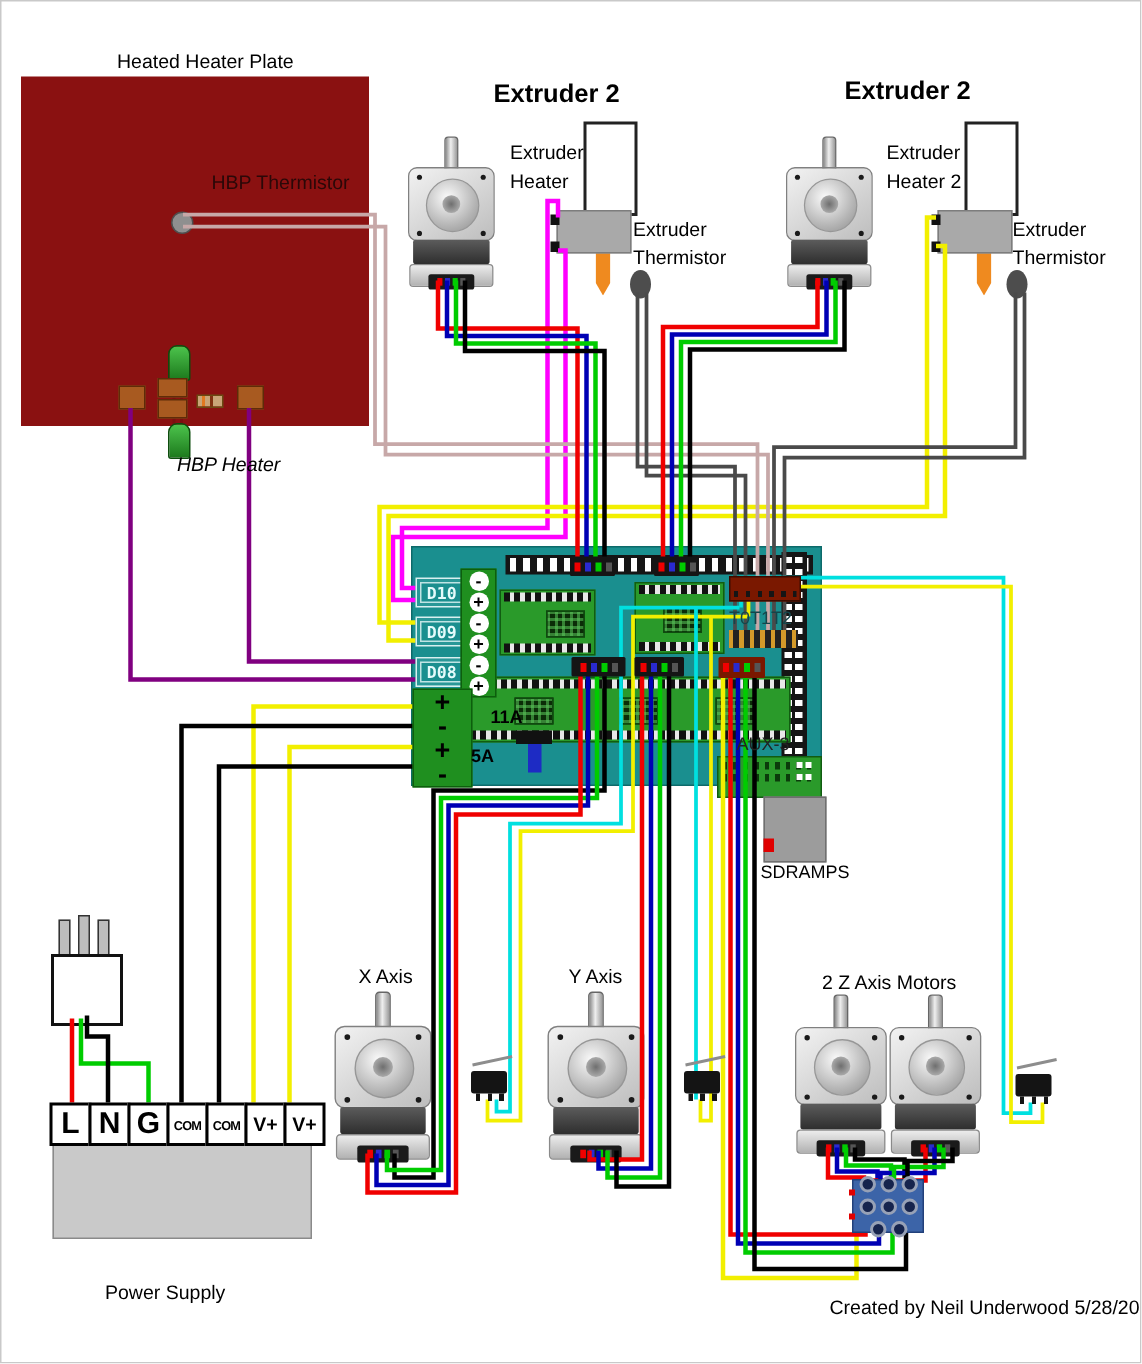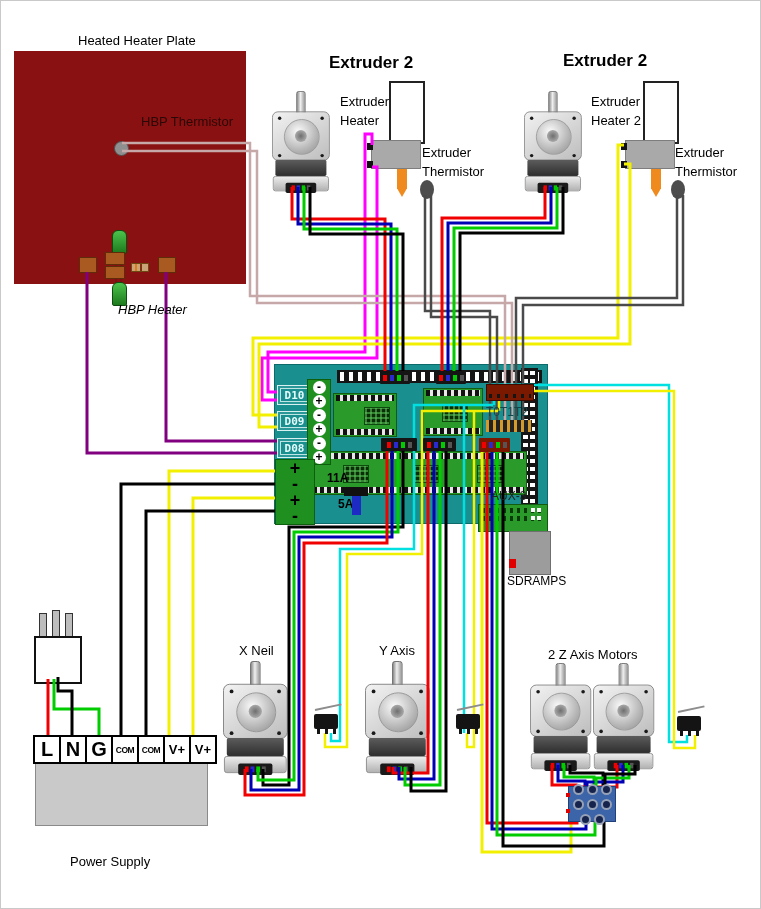--- a/index.html
+++ b/index.html
@@ -435,21 +435,21 @@
       <div class="circ"><span>-</span></div>
       <div class="circ"><span>+</span></div>
     </div>
     <div class="pwrblock">
       <span>+</span>
       <span>-</span>
       <span>+</span>
       <span>-</span>
     </div>
     <div class="ampl" style="left:326px;top:470px;">11A</div>
-    <div class="ampl" style="left:313px;top:496px;padding-left:24px;">5A</div>
+    <div class="ampl" style="left:313px;top:496px;">5A</div>
     <div class="tcomp-bar"></div>
     <div class="tcomp-stub"></div>
 
     <div class="lbl" style="left:485px;top:403px;font-size:12px;color:#14454a;">T0T1T2</div>
     <div class="lbl" style="left:490px;top:487px;font-size:12px;color:#222;">AUX-3</div>
     <div class="sdcard"></div>
     <div class="sdred"></div>
     <div class="lbl" style="left:506px;top:572px;font-size:12px;">SDRAMPS</div>
 
     <div class="endstop" style="left:313px;top:713px;">
@@ -508,18 +508,19 @@
     <div class="lbl title" style="left:328px;top:50px;">Extruder 2</div>
     <div class="lbl title" style="left:562px;top:48px;">Extruder 2</div>
     <div class="lbl" style="left:339px;top:92px;">Extruder
 Heater</div>
     <div class="lbl" style="left:421px;top:143px;">Extruder
 Thermistor</div>
     <div class="lbl" style="left:590px;top:92px;">Extruder
 Heater 2</div>
     <div class="lbl" style="left:674px;top:143px;">Extruder
 Thermistor</div>
-    <div class="lbl" style="left:238px;top:641px;">X Neil</div>
+    <div class="lbl" style="left:238px;top:641px;">X Axis</div>
     <div class="lbl" style="left:378px;top:641px;">Y Axis</div>
     <div class="lbl" style="left:547px;top:645px;">2 Z Axis Motors</div>
     <div class="lbl" style="left:69px;top:852px;">Power Supply</div>
+    <div class="lbl" style="left:552px;top:862px;width:209px;overflow:hidden;white-space:nowrap;">Created by Neil Underwood 5/28/20</div>
   </div>
 </div>
 
 </body></html>

